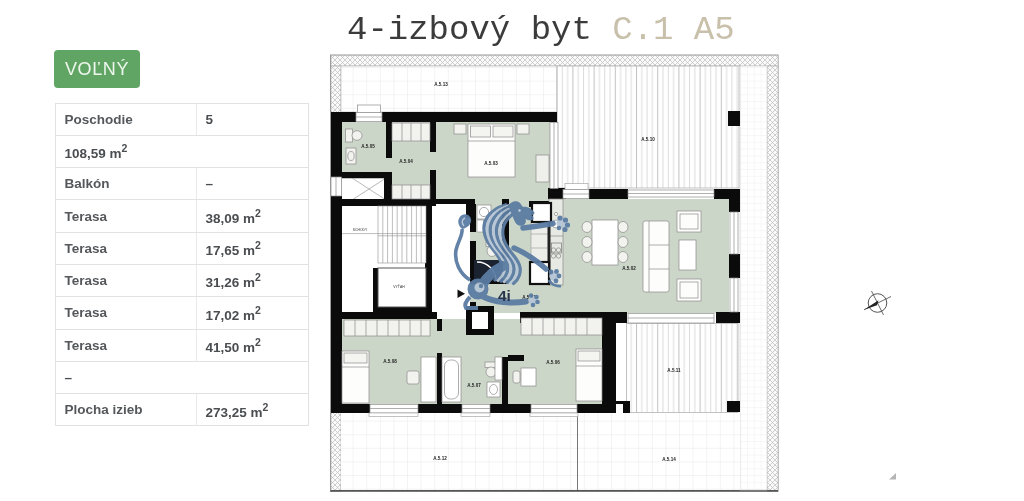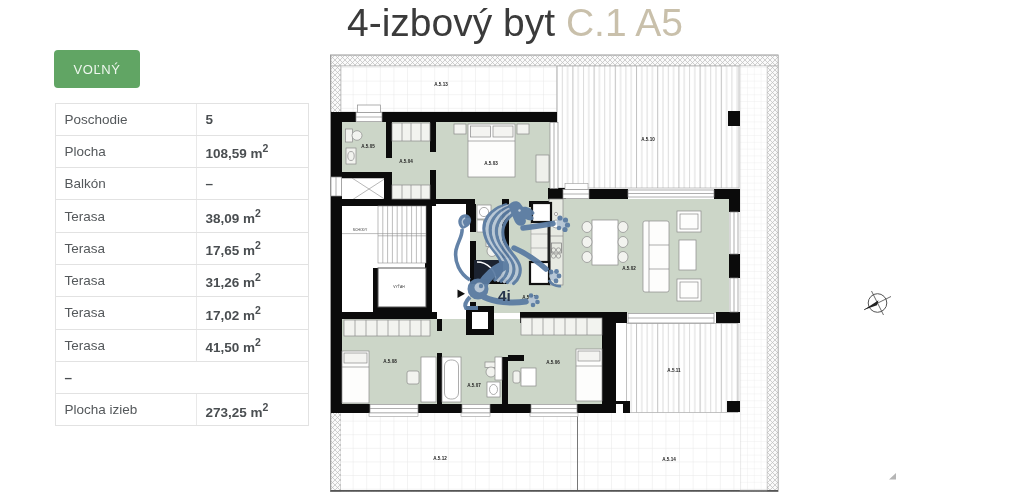--- a/index.html
+++ b/index.html
@@ -1,41 +1,40 @@
 <!DOCTYPE html>
 <html><head>
 <meta charset="utf-8">
 <style>
   html,body{margin:0;padding:0;background:#fff;width:1024px;height:501px;overflow:hidden;}
   body{font-family:"Liberation Sans", sans-serif;position:relative;}
-  .title{position:absolute;left:347px;top:1px;font-size:39px;color:#3b3b3b;white-space:nowrap;}
+  .title{position:absolute;left:347px;top:11px;font-size:34px;color:#3b3b3b;white-space:nowrap;font-family:Liberation Mono, monospace;}
   .title .code{color:#c9c0ab;}
   .btn{position:absolute;left:54px;top:50px;width:86px;height:38px;background:#61a564;border-radius:4px;
-       color:#eef7ee;font-size:13px;letter-spacing:0.6px;display:flex;align-items:center;justify-content:center;}
+       color:#eef7ee;font-size:18px;letter-spacing:0.6px;display:flex;align-items:center;justify-content:center;}
   .tbl{position:absolute;left:54.5px;top:102.5px;width:252.5px;border:1px solid #e2e2e2;border-bottom:none;}
   .row{display:flex;height:31.3px;border-bottom:1px solid #e2e2e2;align-items:center;font-size:13.5px;}
-  .row .k{width:131px;padding-left:9px;color:#54585b;align-self:stretch;display:flex;align-items:center;border-right:1px solid #e9e9e9;}
+  .row .k{width:131px;padding-left:9px;color:#54585b;align-self:stretch;display:flex;align-items:center;border-right:1px solid #e9e9e9;font-weight:bold;}
   .row .v{font-weight:bold;color:#4a4e51;padding-left:9px;}
   .row .v sup{font-size:10.5px;}
   .plan{position:absolute;left:0;top:0;}
 </style>
 </head>
 <body>
 
 <div class="title">4-izbový byt <span class="code">C.1 A5</span></div>
 
 <div class="btn">VOĽNÝ</div>
 
 <div class="tbl">
   <div class="row">
       <div class="k">Poschodie</div>
       <div class="v">5</div>
     </div>
   <div class="row">
-      <div class="k">Plocha</div>
       <div class="v">108,59 m<sup>2</sup></div>
     </div>
   <div class="row">
       <div class="k">Balkón</div>
       <div class="v">–</div>
     </div>
   <div class="row">
       <div class="k">Terasa</div>
       <div class="v">38,09 m<sup>2</sup></div>
     </div>

